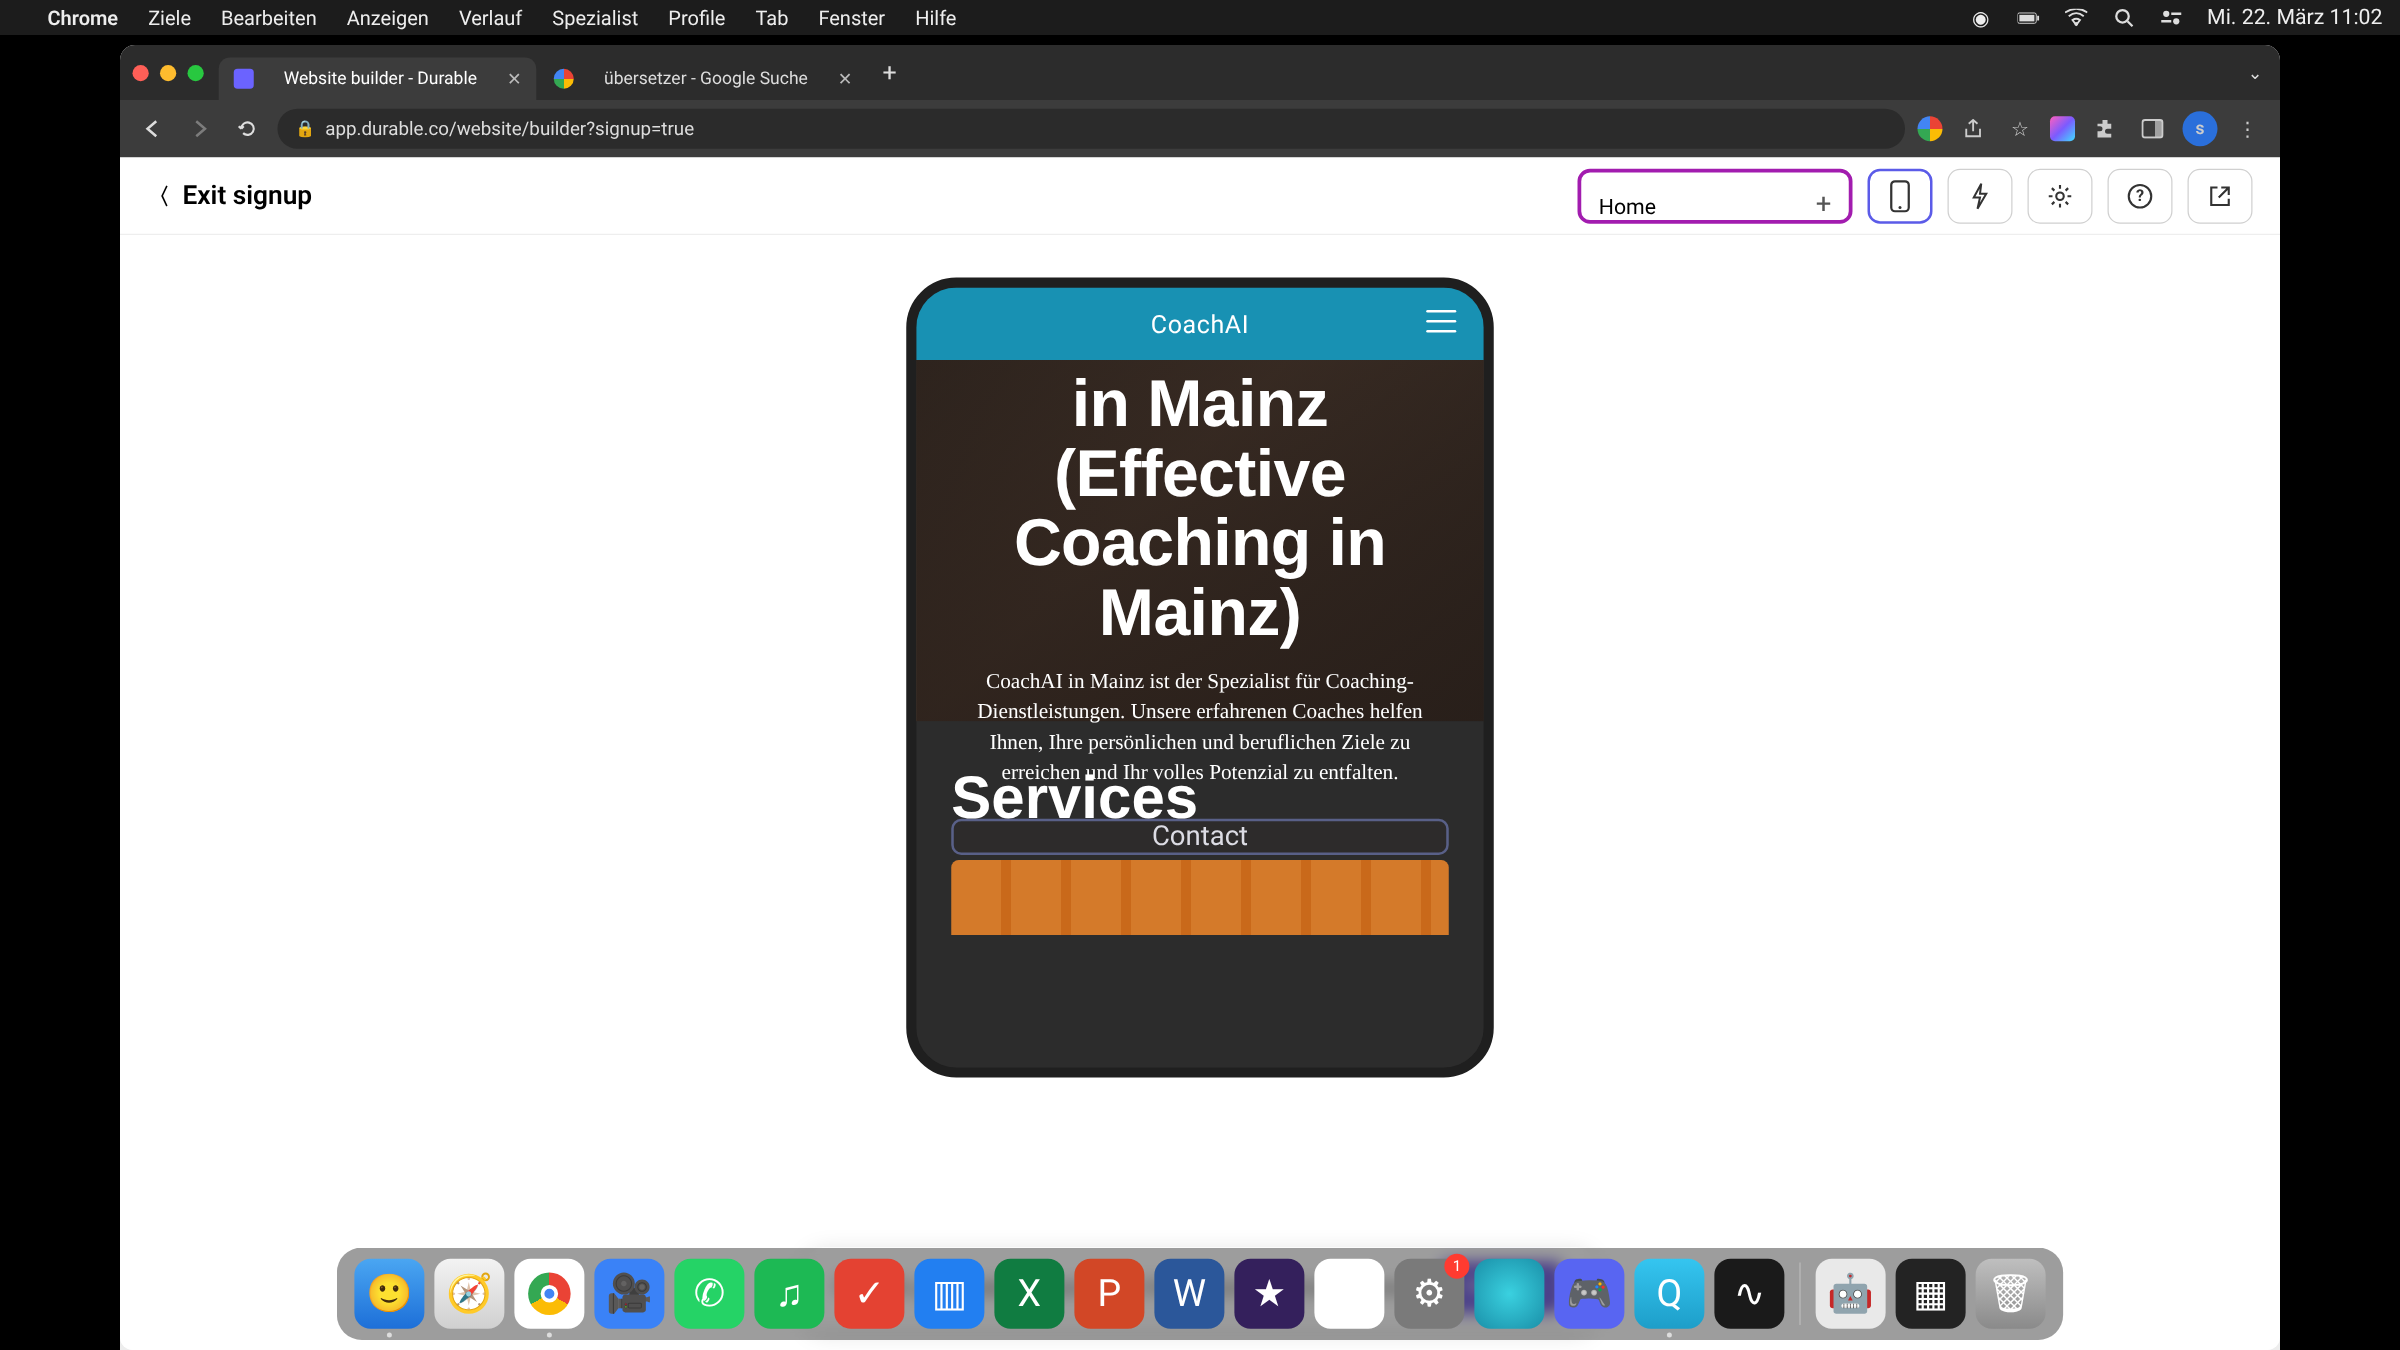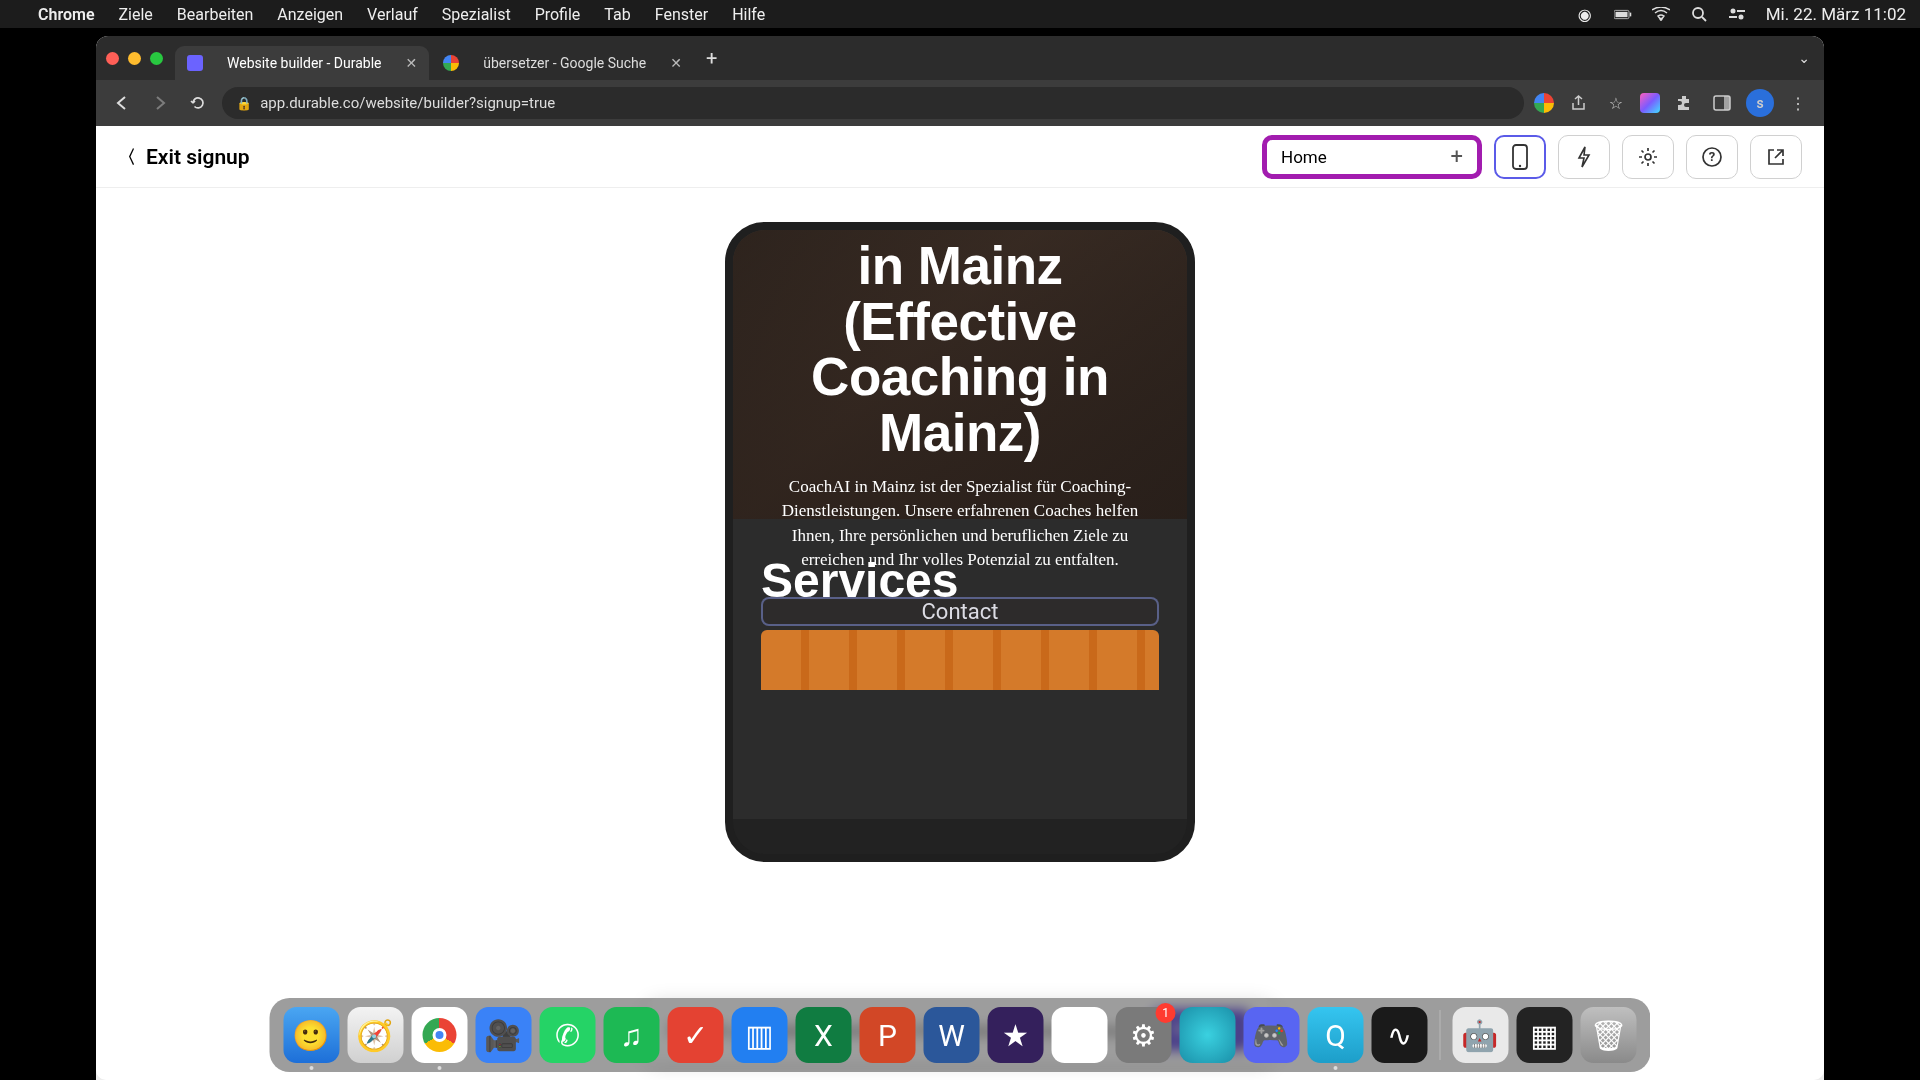--- a/index.html
+++ b/index.html
@@ -38,21 +38,21 @@
 
 
 .viewport{flex:1;background:#ededed;position:relative;overflow:hidden;}
 .pagechrome{position:absolute;top:0;left:0;right:0;bottom:0;background:#fff;border-radius:0 0 10px 10px;}
 
 
 .editorbar{height:62px;display:flex;align-items:center;padding:0 22px;gap:12px;border-bottom:1px solid #eee;}
 .exit{display:flex;align-items:center;gap:10px;font-size:21px;font-weight:600;cursor:pointer;}
 .exit .chev{font-size:18px;}
 .sp{flex:1;}
-.pagebox{height:44px;border:5px solid #a21caf;border-radius:10px;display:flex;align-items:center;padding:0 14px;min-width:220px;font-size:17px;gap:12px;}
+.pagebox{height:44px;border:3px solid #a21caf;border-radius:10px;display:flex;align-items:flex-end;padding:0 14px;min-width:220px;font-size:17px;gap:12px;}
 .pagebox .plus{margin-left:auto;font-size:22px;color:#555;}
 .pill{width:52px;height:44px;border:1px solid #d0d0d0;border-radius:10px;display:flex;align-items:center;justify-content:center;font-size:20px;color:#333;}
 .pill.active{border:2px solid #5b5be8;}
 svg{display:block;}
 
 
 .canvas{position:absolute;top:62px;left:0;right:0;bottom:0;display:flex;justify-content:center;align-items:flex-start;}
 .phone{margin-top:34px;width:470px;height:640px;border:8px solid #1f1f1f;border-radius:40px;overflow:hidden;background:#222;position:relative;}
 .siteheader{height:58px;background:#1891b3;color:#fff;display:flex;align-items:center;justify-content:center;position:relative;font-family:"Arial Black",sans-serif;font-size:20px;letter-spacing:.5px;}
 .hamburger{position:absolute;right:22px;top:18px;width:24px;height:18px;display:flex;flex-direction:column;justify-content:space-between;}
@@ -250,20 +250,28 @@
         </div>
         <div class="pill">
           <svg width="20" height="20" viewBox="0 0 20 20">
               <path d="M8 3h-5v14h14v-5 M11 3h6v6 M17 3 L9 11" fill="none" stroke="#333" stroke-width="1.7"></path>
             </svg>
         </div>
       </div>
 
       <div class="canvas">
         <div class="phone">
+          <div class="siteheader">
+            <span>CoachAI</span>
+            <div class="hamburger">
+                <span></span>
+                <span></span>
+                <span></span>
+              </div>
+          </div>
           <div class="hero">
             <h1>in Mainz (Effective Coaching in Mainz)</h1>
             <p>CoachAI in Mainz ist der Spezialist für Coaching-Dienstleistungen. Unsere erfahrenen Coaches helfen Ihnen, Ihre persönlichen und beruflichen Ziele zu erreichen und Ihr volles Potenzial zu entfalten.</p>
             <div class="ctabtn">
                 <span>Contact</span>
               </div>
           </div>
           <div class="sect2">
             <h2>Services</h2>
             <div class="pumpkins"></div>

